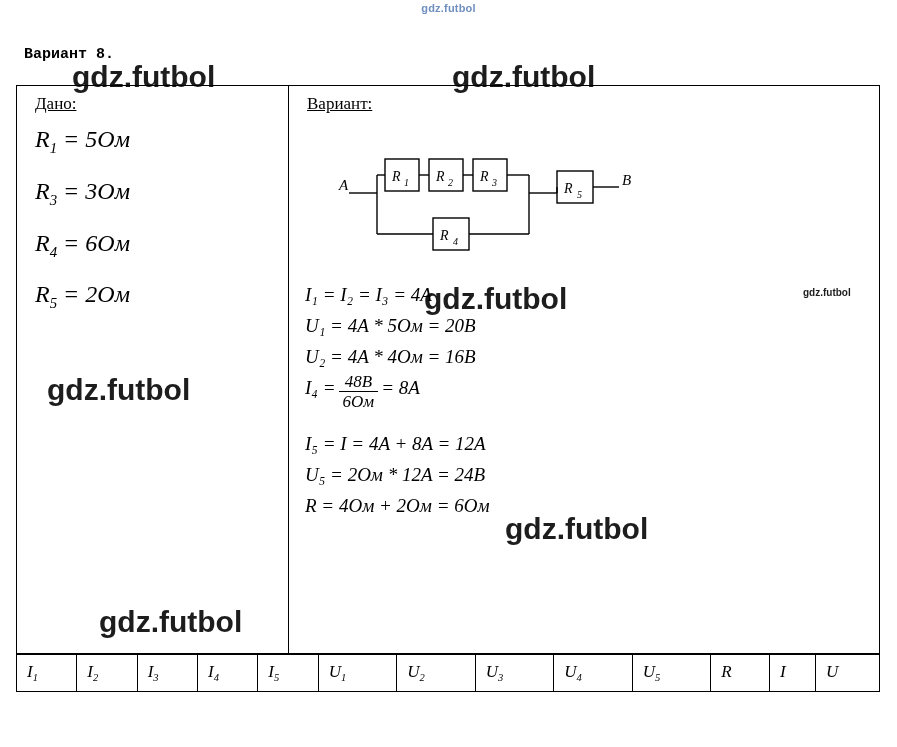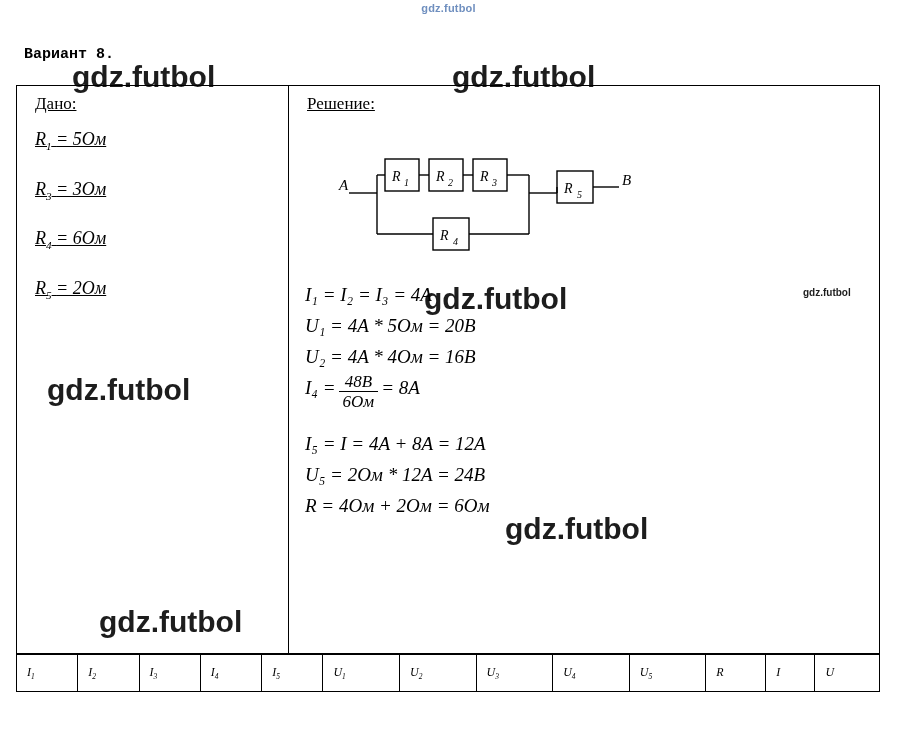--- a/index.html
+++ b/index.html
@@ -94,24 +94,23 @@
   .sol-head  { left: 290px; top: 8px; }
 
   
   .given {
     position: absolute;
     left: 18px;
     top: 32px;
   }
   .given .row {
     font-style: italic;
-    font-size: 18px;
+    font-size: 24px;
     line-height: 43px;
     white-space: nowrap;
-    text-decoration: underline;
   }
   sub { font-size: 0.62em; font-style: italic; }
 
   
   .circuit {
     position: absolute;
     left: 300px;
     top: 65px;
   }
 
@@ -156,21 +155,21 @@
   }
   table.results td {
     border: 1px solid #000;
     height: 36px;
     padding: 0 0 0 10px;
     font-size: 17px;
     vertical-align: middle;
   }
   table.results tr.head td {
     font-style: italic;
-    font-size: 12px;
+    font-size: 17px;
   }
   table.results tr.vals td {
     font-size: 17px;
   }
 </style>
 </head>
 <body>
 
 <div class="wm-top">gdz.futbol</div>
 
@@ -181,21 +180,21 @@
 <div class="wm wm-3">gdz.futbol</div>
 <div class="wm wm-4">gdz.futbol</div>
 <div class="wm wm-5">gdz.futbol</div>
 <div class="wm wm-6">gdz.futbol</div>
 <div class="wm-small">gdz.futbol</div>
 
 <div class="sheet">
   <div class="divider"></div>
 
   <div class="col-head given-head">Дано:</div>
-  <div class="col-head sol-head">Решение:</div>
+  <div class="col-head sol-head">Вариант:</div>
 
   <div class="given">
     <div class="row"><span>R</span><sub>1</sub> <span>= 5Ом</span></div>
     <div class="row"><span>R</span><sub>3</sub> <span>= 3Ом</span></div>
     <div class="row"><span>R</span><sub>4</sub> <span>= 6Ом</span></div>
     <div class="row"><span>R</span><sub>5</sub> <span>= 2Ом</span></div>
   </div>
 
   <div class="circuit">
     <svg width="330" height="120" viewBox="0 0 330 120">

